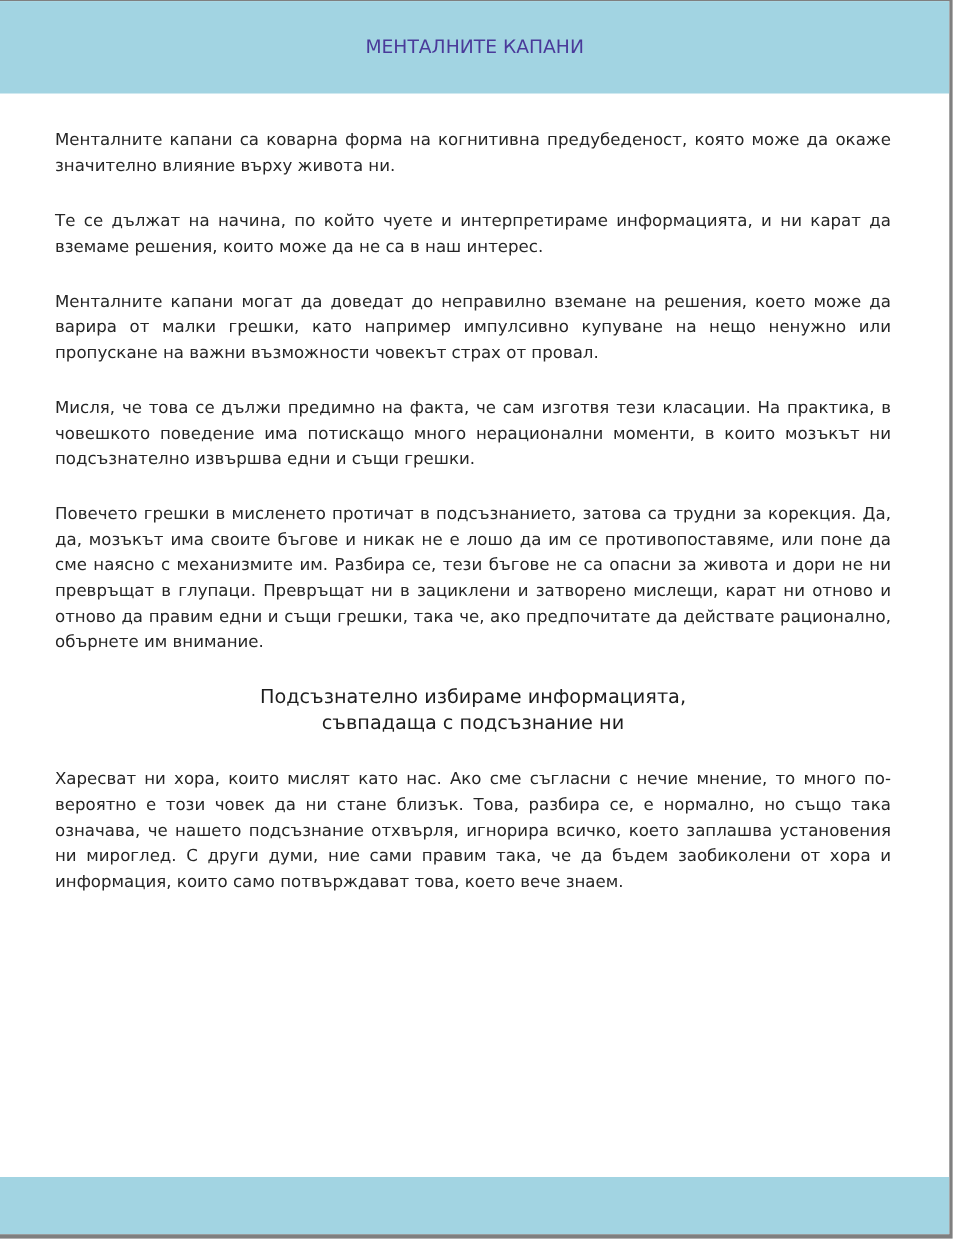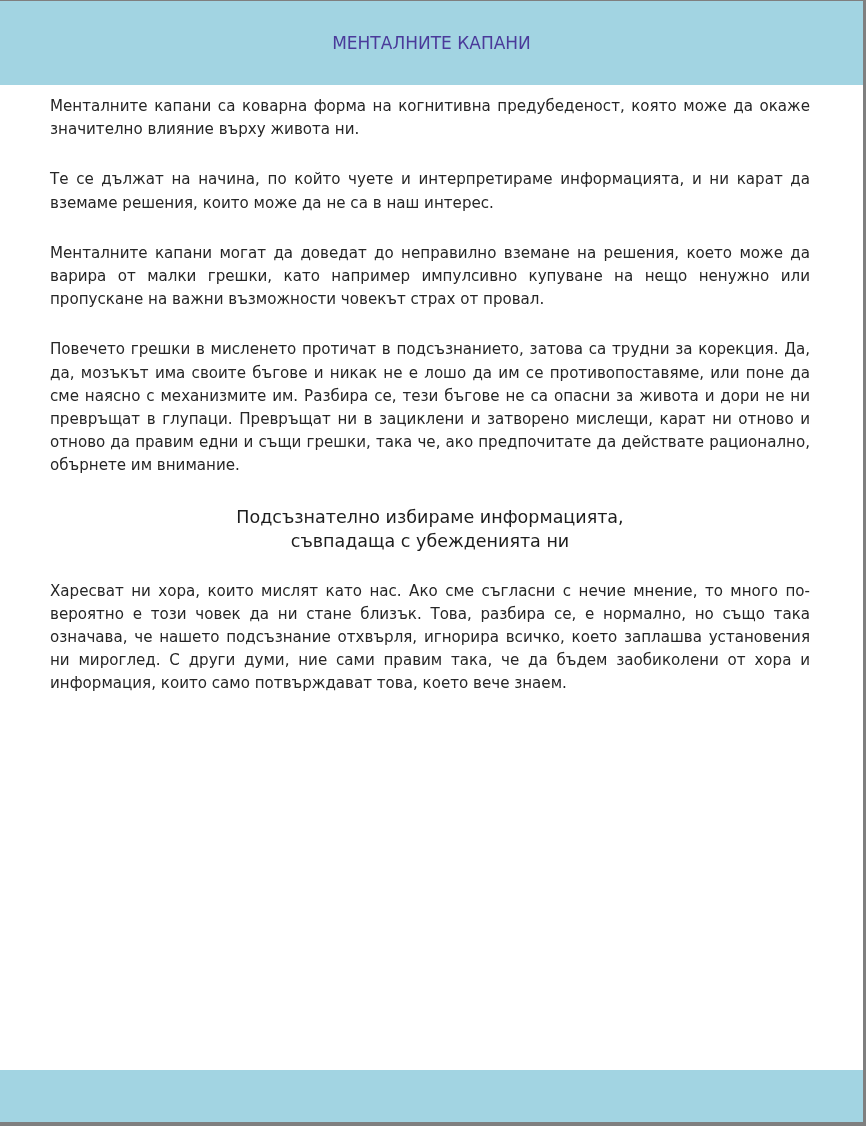--- a/index.html
+++ b/index.html
@@ -46,21 +46,21 @@
       position: absolute;
       left: 0;
       top: 1069px;
       width: 100%;
       height: 52px;
       background: #a2d4e2;
     }
     .content {
       position: absolute;
       left: 50px;
-      top: 94px;
+      top: 115px;
       width: 760px;
       color: #262626;
       font-size: 15.1px;
       line-height: 23.2px;
     }
     .content p {
       margin: 0 0 27px 0;
       text-align: justify;
       text-align-last: left;
     }
@@ -79,24 +79,25 @@
 
 <div class="page">
   <div class="header-band">
     <div class="header-title">МЕНТАЛНИТЕ КАПАНИ</div>
   </div>
 
   <div class="content">
     <p>Менталните капани са коварна форма на когнитивна предубеденост, която може да окаже значително влияние върху живота ни.</p>
     <p>Те се дължат на начина, по който чуете и интерпретираме информацията, и ни карат да вземаме решения, които може да не са в наш интерес.</p>
     <p>Менталните капани могат да доведат до неправилно вземане на решения, което може да варира от малки грешки, като например импулсивно купуване на нещо ненужно или пропускане на важни възможности човекът страх от провал.</p>
+    <p>Мисля, че това се дължи предимно на факта, че сам изготвя тези класации. На практика, в човешкото поведение има потискащо много нерационални моменти, в които мозъкът ни подсъзнателно извършва едни и същи грешки.</p>
     <p>Повечето грешки в мисленето протичат в подсъзнанието, затова са трудни за корекция. Да, да, мозъкът има своите бъгове и никак не е лошо да им се противопоставяме, или поне да сме наясно с механизмите им. Разбира се, тези бъгове не са опасни за живота и дори не ни превръщат в глупаци. Превръщат ни в зациклени и затворено мислещи, карат ни отново и отново да правим едни и същи грешки, така че, ако предпочитате да действате рационално, обърнете им внимание.</p>
 
     <h2>
       <span>Подсъзнателно избираме информацията,</span>
-      <span>съвпадаща с убежденията ни</span>
+      <span>съвпадаща с подсъзнание ни</span>
     </h2>
 
     <p>Харесват ни хора, които мислят като нас. Ако сме съгласни с нечие мнение, то много по-вероятно е този човек да ни стане близък. Това, разбира се, е нормално, но също така означава, че нашето подсъзнание отхвърля, игнорира всичко, което заплашва установения ни мироглед. С други думи, ние сами правим така, че да бъдем заобиколени от хора и информация, които само потвърждават това, което вече знаем.</p>
   </div>
 
   <div class="footer-band"></div>
 </div>
 
 </body></html>

